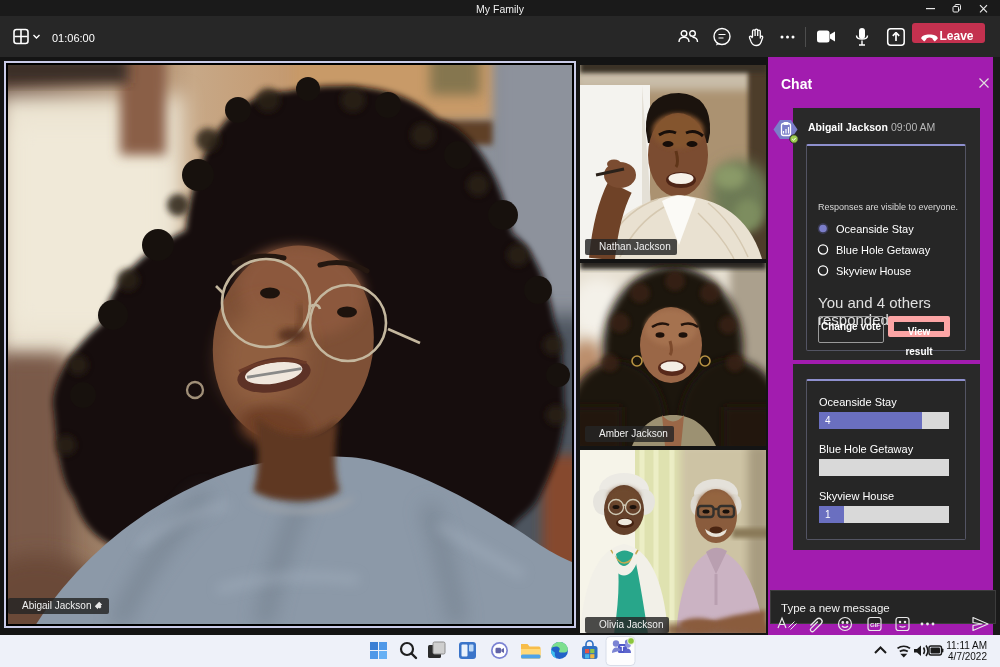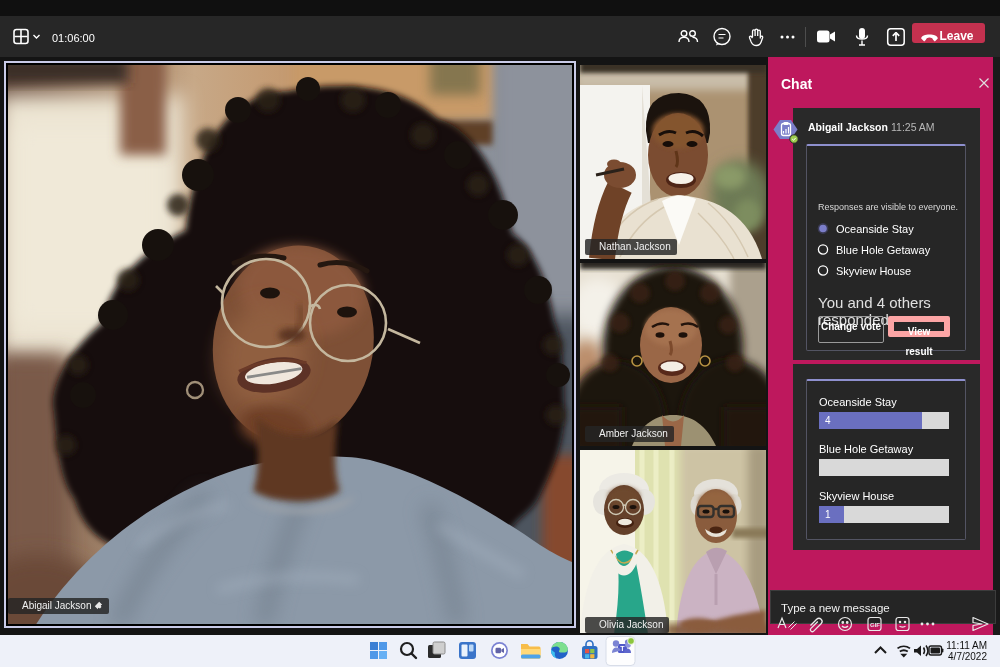--- a/index.html
+++ b/index.html
@@ -10,39 +10,48 @@
   
   #titlebar { left:0; top:0; width:1000px; height:16px; background:#1a1a1a; color:#ededed; }
   #titlebar .title { position:absolute; left:0; right:0; top:3px; text-align:center; font-size:10.5px; }
   
   #toolbar { left:0; top:16px; width:1000px; height:41px; background:#272727; color:#fff; }
   .leave { position:absolute; left:912px; top:7px; width:73px; height:20px; background:#c4314f;
      border-radius:3px; color:#fff; font-size:12px; font-weight:bold; text-align:center; line-height:26px; }
   
   #content { left:0; top:57px; width:1000px; height:578px; background:#141414; }
   
-  #chatpanel { left:768px; top:57px; width:232px; height:578px; background:#be185d; }
+  #chatpanel { left:768px; top:57px; width:232px; height:578px; background:#a21caf; }
   .chat-h { position:absolute; left:13px; top:19px; font-size:14px; font-weight:bold; color:#fff; }
   .msgcard { position:absolute; left:25px; width:187px; background:#292929; }
   .pollcard { position:absolute; background:#262626; border:1px solid rgba(140,142,175,0.45);
       border-top:2px solid #8e90ce; border-radius:2px; color:#fff; }
   
   #mainv { left:4px; top:61px; width:572px; height:567px; border:2px solid #c9cbe8; background:#000; }
   #mainvc { left:8px; top:65px; width:564px; height:559px; overflow:hidden; }
   .vlabel { position:absolute; background:rgba(37,37,37,0.82); color:#f0f0f0; font-size:10px;
       padding:2px 6px 3px 14px; border-radius:2px; }
   
   .thumb { position:absolute; left:580px; width:186px; overflow:hidden; background:#222; }
   
   #taskbar { left:0; top:635px; width:1000px; height:48px; background:#eef1f9; }
 </style>
 </head>
 <body>
 <div id="stage">
 
+  <div class="abs" id="titlebar">
+    <div class="title">My Family</div>
+    <svg class="abs" style="left:920px;top:0" width="80" height="16" viewBox="0 0 80 16">
+      <rect x="6" y="8" width="9" height="1.2" fill="#e8e8e8"></rect>
+      <rect x="35" y="4.5" width="5.5" height="5.5" rx="1" fill="none" stroke="#e8e8e8" stroke-width="1"></rect>
+      <rect x="33" y="6.5" width="5.5" height="5.5" rx="1" fill="#1a1a1a" stroke="#e8e8e8" stroke-width="1"></rect>
+      <path d="M60 5.2 L67 12.4 M67 5.2 L60 12.4" stroke="#e8e8e8" stroke-width="1.2"></path>
+    </svg>
+  </div>
 
   <div class="abs" id="toolbar">
     <svg class="abs" style="left:12px;top:10px" width="80" height="22" viewBox="0 0 80 22">
       <rect x="2" y="3.5" width="14" height="14" rx="2.5" fill="none" stroke="#fff" stroke-width="1.6"></rect>
       <path d="M9 4 V17 M2.5 10.5 H15.5" stroke="#fff" stroke-width="1.6"></path>
       <path d="M21.5 9 l3 3 l3 -3" fill="none" stroke="#fff" stroke-width="1.4"></path>
     </svg>
     <div class="abs" style="left:52px;top:16px;font-size:11px;color:#fff;">01:06:00</div>
 
     <svg class="abs" style="left:676px;top:10px" width="230" height="22" viewBox="0 0 230 22">
@@ -100,21 +109,21 @@
 
   <div class="abs" id="chatpanel">
     <div class="abs" style="left:225px;top:0;width:7px;height:578px;background:#1a1a1a;"></div>
     <div class="chat-h">Chat</div>
     <svg class="abs" style="left:210px;top:20px" width="12" height="12" viewBox="0 0 12 12">
       <path d="M1.5 1.5 L10.5 10.5 M10.5 1.5 L1.5 10.5" stroke="#e0e0e0" stroke-width="1.2"></path>
     </svg>
 
     <div class="msgcard" style="top:51px;height:252px;"></div>
     <div class="abs" style="left:40px;top:64px;font-size:10.5px;font-weight:bold;color:#fff;">Abigail Jackson</div>
-    <div class="abs" style="left:123px;top:64px;font-size:10.5px;color:#b8b8b8;">11:25 AM</div>
+    <div class="abs" style="left:123px;top:64px;font-size:10.5px;color:#b8b8b8;">09:00 AM</div>
 
     <svg class="abs" style="left:4px;top:60px" width="30" height="28" viewBox="0 0 30 28">
       <path d="M8 3 L19 3 L25.5 12.5 L19 22 L8 22 L1.5 12.5 Z" fill="#7b7ec9"></path>
       <rect x="9.5" y="6.5" width="9" height="12" rx="2" fill="none" stroke="#fff" stroke-width="1.3"></rect>
       <rect x="11.5" y="5" width="5" height="3" rx="1" fill="#fff"></rect>
       <path d="M11.5 14 v2.5 M14 12 v4.5 M16.5 10 v6.5" stroke="#fff" stroke-width="1.2"></path>
       <circle cx="22" cy="22" r="4.2" fill="#9ccc4e" stroke="#292929" stroke-width="1"></circle>
       <path d="M20.2 22 l1.3 1.3 l2.2-2.4" stroke="#fff" stroke-width="1" fill="none"></path>
     </svg>
 

